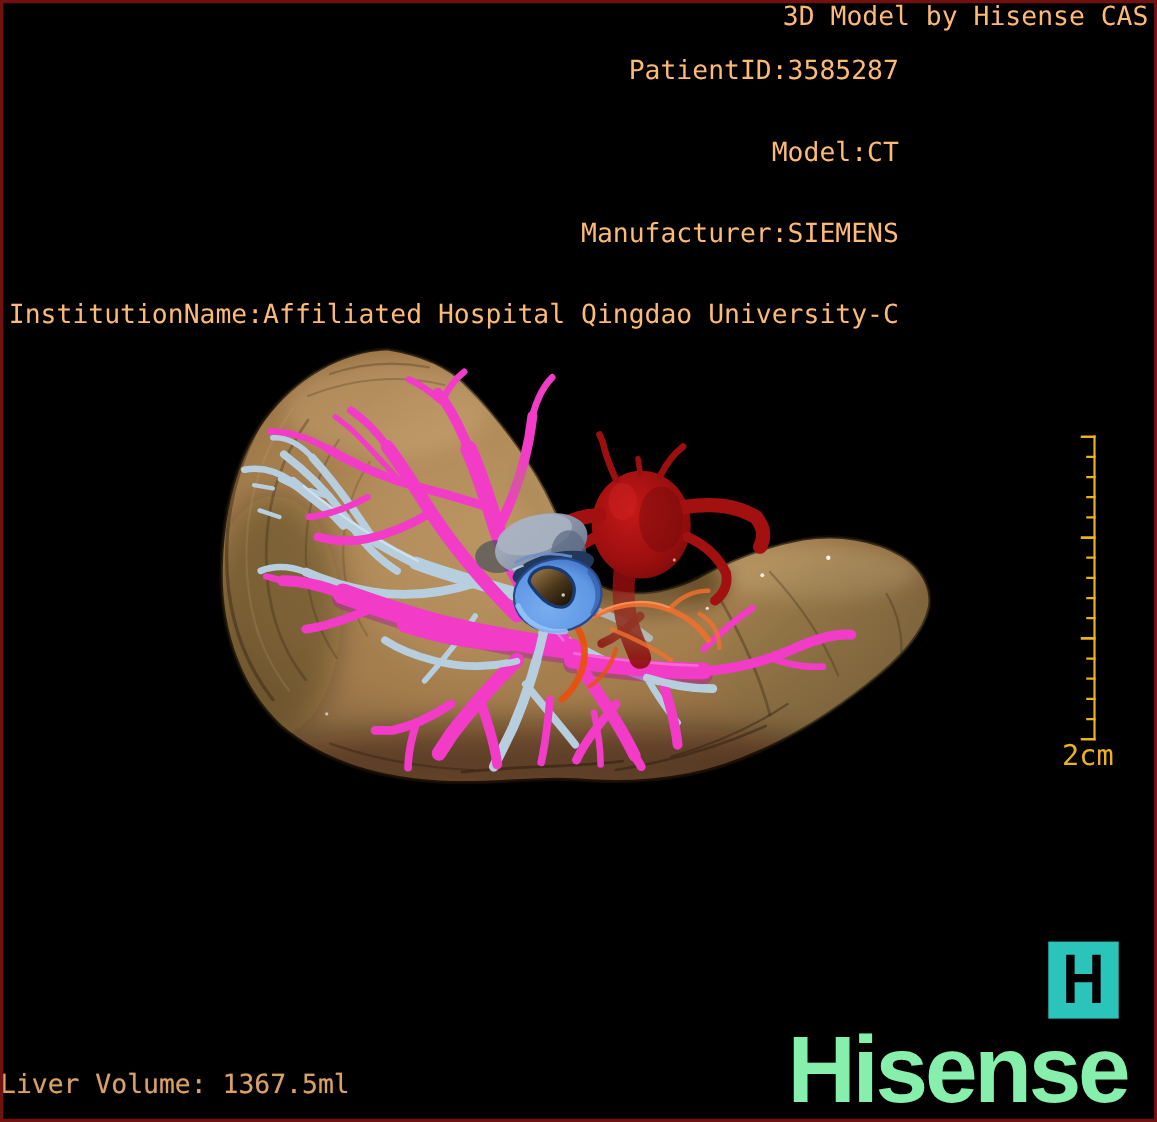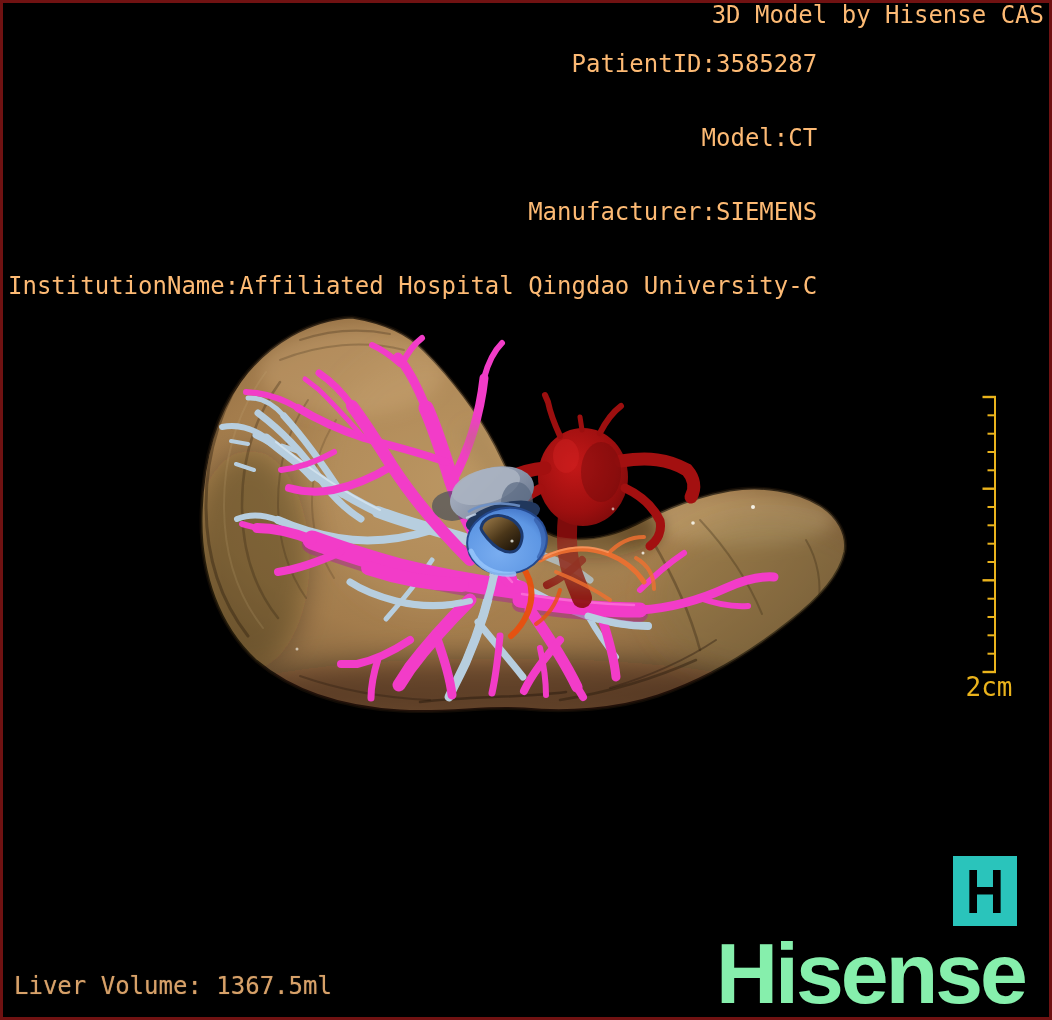--- a/index.html
+++ b/index.html
@@ -16,21 +16,21 @@
     position:absolute;z-index:10;color:#fdba74;font-size:24px;line-height:24.6px;
     white-space:pre;letter-spacing:0px;
   }
   .patient-block{left:8px;top:3px;text-align:right;}
   .watermark{right:8px;top:3px;text-align:right;}
   .scale-label{
     position:absolute;z-index:10;left:962px;top:672px;width:54px;text-align:center;
     color:#eab31c;font-size:26px;line-height:30px;white-space:pre;
   }
   .volume-text{
-    position:absolute;z-index:10;left:14px;top:972px;color:#d7a169;font-size:24px;
+    position:absolute;z-index:10;left:0;top:972px;color:#d7a169;font-size:24px;
     white-space:pre;text-shadow:0 0 1px rgba(215,161,105,.55);
   }
   .logo-square{
     position:absolute;z-index:10;left:953px;top:856px;width:64px;height:70px;
     background:#2ac4bb;display:flex;align-items:center;justify-content:center;
   }
   .logo-square span{
     font-family:"Liberation Sans",sans-serif;font-weight:bold;font-size:58px;
     color:#000;transform:scale(0.92,1.1);line-height:1;
   }

